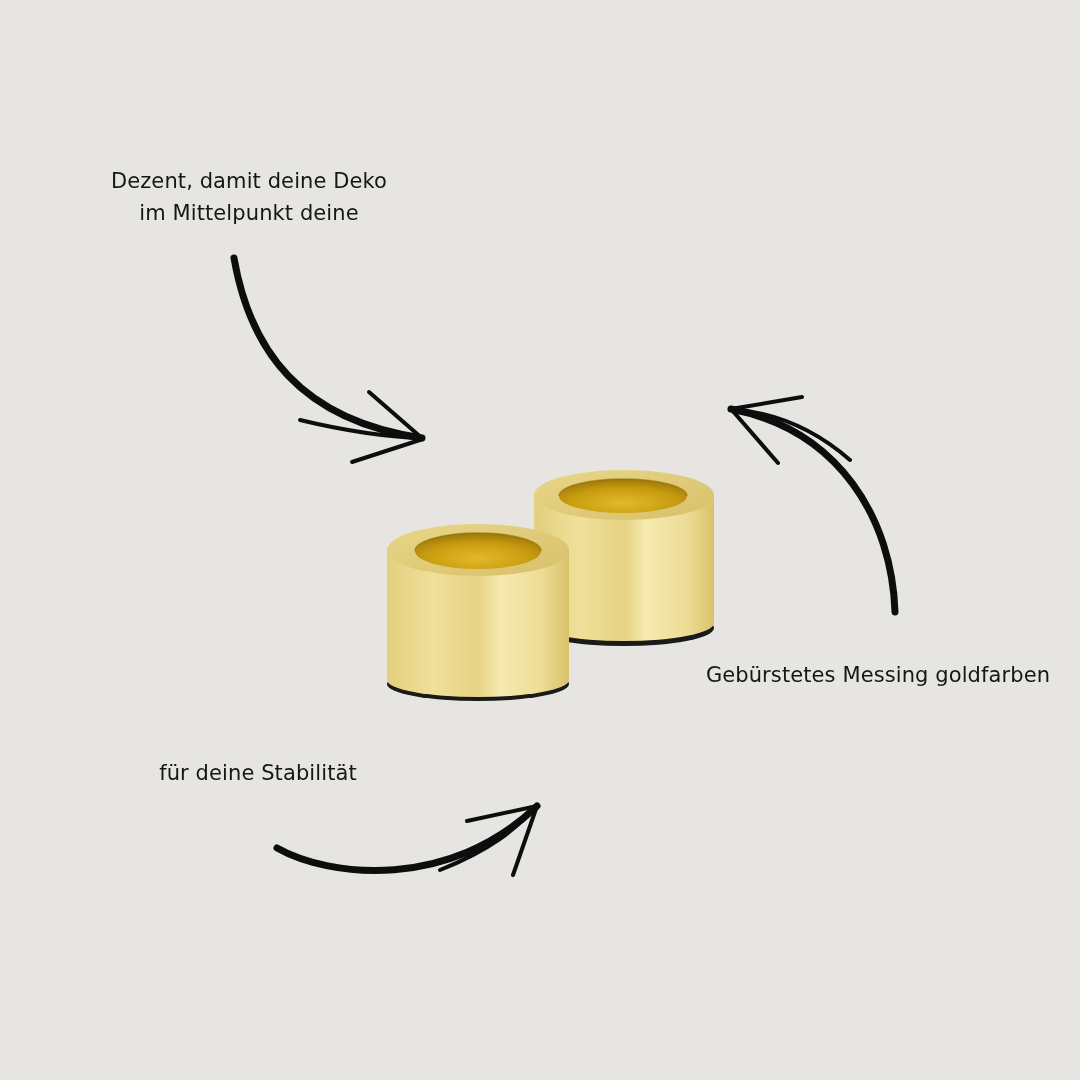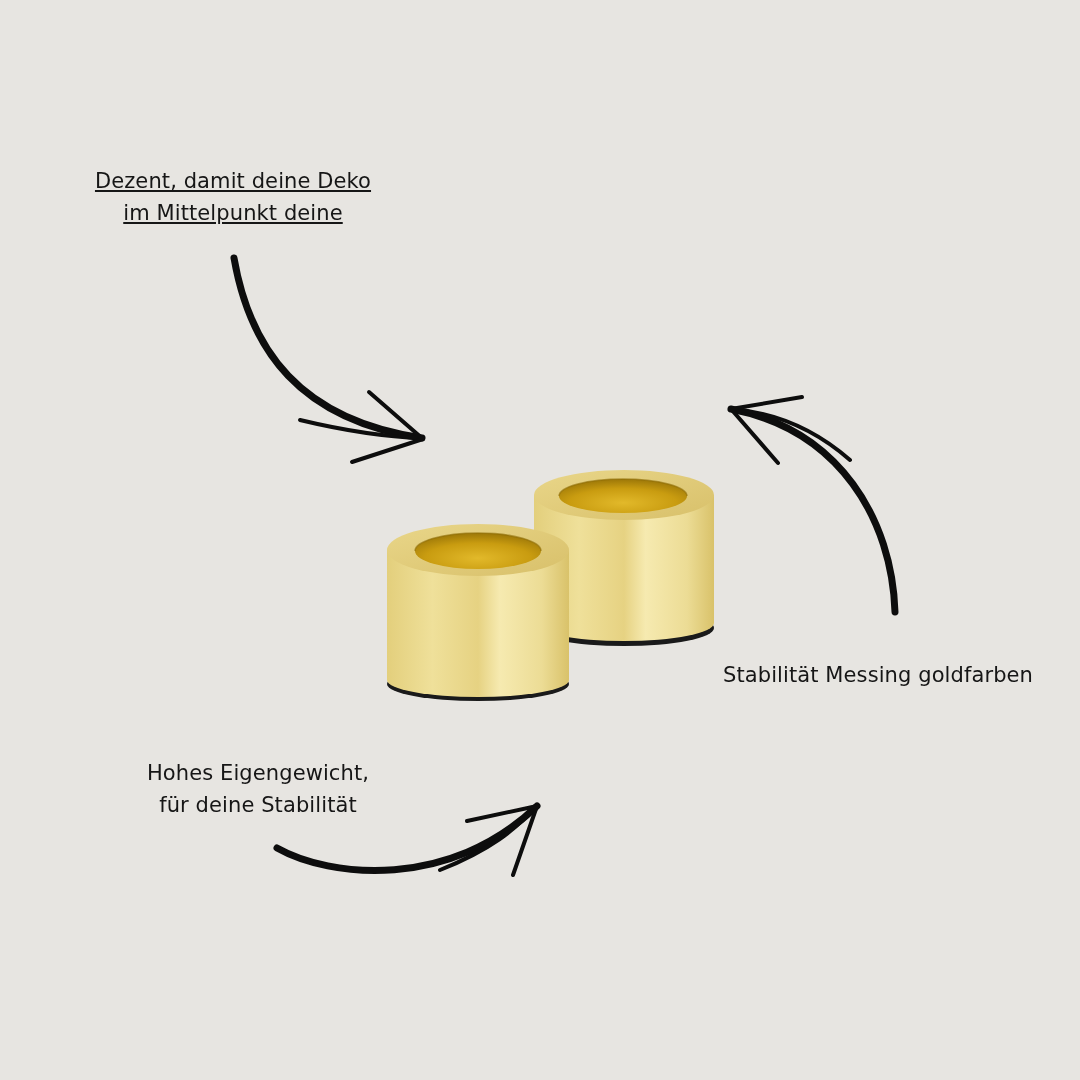--- a/index.html
+++ b/index.html
@@ -12,39 +12,38 @@
   }
   .label {
     position: absolute;
     font-size: 21px;
     line-height: 32px;
     text-align: center;
     letter-spacing: 0.1px;
     white-space: nowrap;
   }
   .label span { display: block; }
-  #label-top { left: 68px; top: 165px; width: 330px; text-decoration: underline; }
+  #label-top { left: 84px; top: 165px; width: 330px; }
   #label-right { left: 680px; top: 659px; width: 396px; }
   #label-bottom { left: 108px; top: 757px; width: 300px; }
   svg.layer { position: absolute; left: 0; top: 0; }
 </style>
 </head>
 <body>
 
 <div class="label" id="label-top">
   <span>Dezent, damit deine Deko</span>
   <span>im Mittelpunkt deine</span>
 </div>
 
 <div class="label" id="label-right">
-  <span>Stabilität Messing goldfarben</span>
+  <span>Gebürstetes Messing goldfarben</span>
 </div>
 
 <div class="label" id="label-bottom">
-  <span>Hohes Eigengewicht,</span>
   <span>für deine Stabilität</span>
 </div>
 
 <svg class="layer" width="1080" height="1080" viewBox="0 0 1080 1080">
   <defs>
     <linearGradient id="outerGrad" x1="0" x2="1" y1="0" y2="0">
       <stop offset="0" stop-color="#e3cf7c"></stop>
       <stop offset="0.25" stop-color="#efe09a"></stop>
       <stop offset="0.5" stop-color="#e6d282"></stop>
       <stop offset="0.62" stop-color="#f6eab0"></stop>

